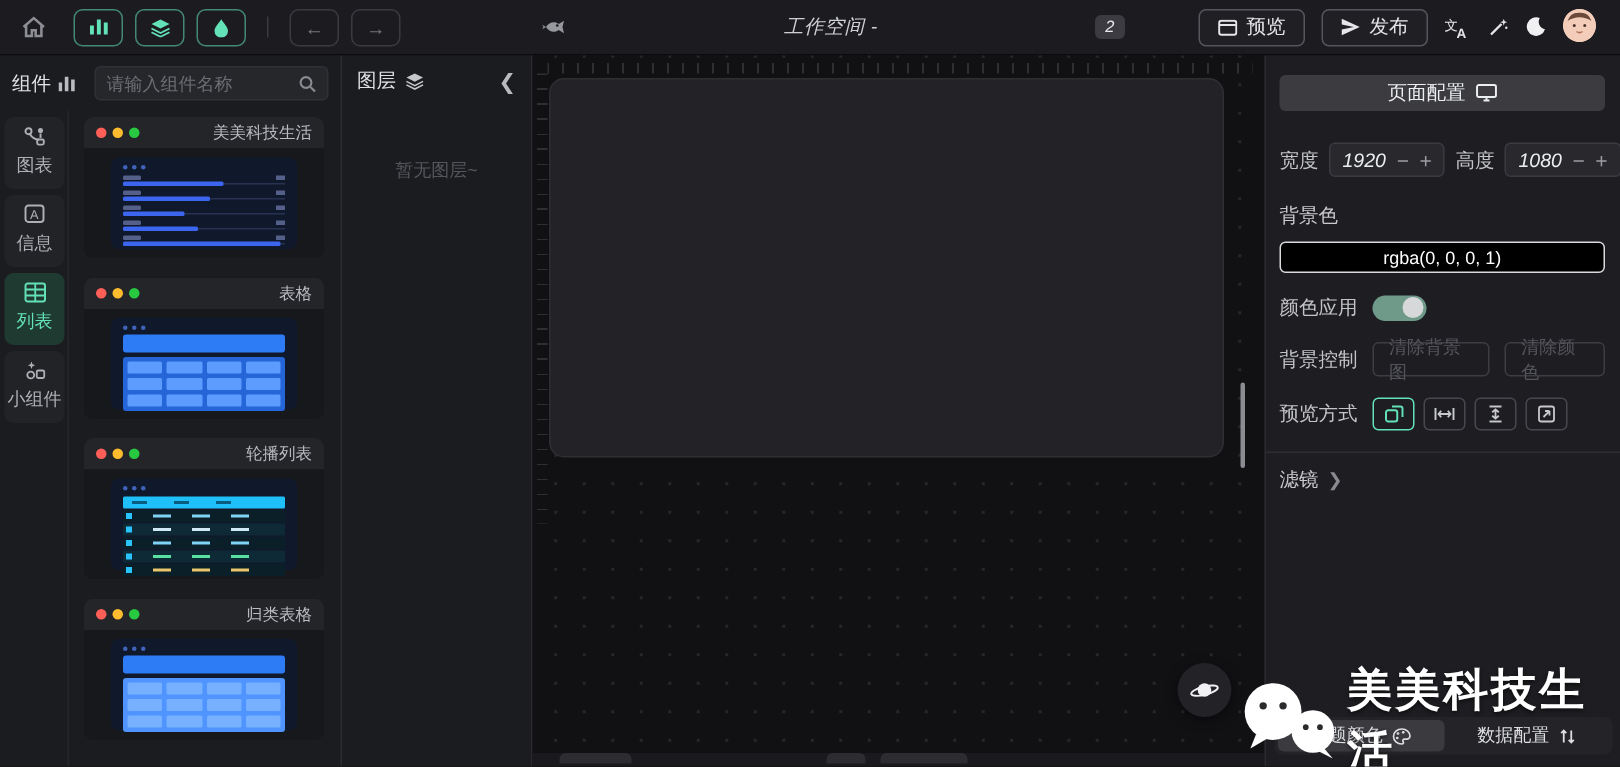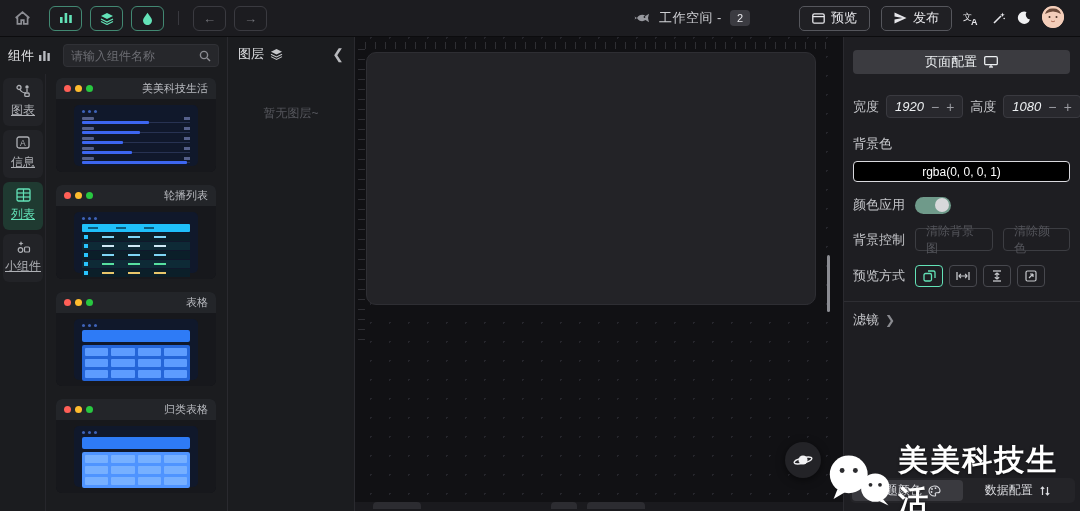--- a/index.html
+++ b/index.html
@@ -10,21 +10,21 @@
   
   .topbar { position:absolute; left:0; top:0; width:1080px; height:37px;
     background:#1c1c20; border-bottom:1px solid #0c0c0e; display:flex; align-items:center; }
   .tb-left { display:flex; align-items:center; gap:8px; padding-left:14px; flex:0 0 360px; }
   .icon-btn { width:33px; height:25px; border-radius:6px; display:flex; align-items:center;
     justify-content:center; cursor:pointer; }
   .teal-btn { border:1px solid rgba(99,226,183,.55); color:#63e2b7; }
   .ghost-btn { border:1px solid #3a3a40; color:#73747a; font-size:13px; }
   .tb-divider { width:1px; height:14px; background:#39393f; margin:0 6px; }
   .home-ico { color:#8d8e94; margin-right:10px; display:flex; }
-  .tb-center { flex:1; display:flex; align-items:center; justify-content:flex-end; gap:8px; }
+  .tb-center { flex:1; display:flex; align-items:center; justify-content:space-between; gap:8px;font-style:italic; }
   .tb-title { font-size:13px; color:#cfd0d4; letter-spacing:.5px; }
   .tb-badge { background:#3b3b41; color:#e8e8ec; font-size:11px; border-radius:4px;
     padding:1px 7px; line-height:14px; }
   .tb-right { display:flex; gap:11px; padding-right:16px; flex:0 0 330px; justify-content:flex-end; }
   .tb-btn { display:flex; align-items:center; gap:6px; border:1px solid #55565c; border-radius:5px;
     height:25px; padding:0 12px; font-size:13px; color:#e6e6ea; cursor:pointer; background:#202024; }
   .tb-ico { color:#d8d9dd; display:flex; align-items:center; cursor:pointer; }
   .avatar { width:22px; height:22px; border-radius:50%; overflow:hidden; background:#f6cdb8;
     display:flex; align-items:center; justify-content:center; cursor:pointer; }
 
@@ -33,21 +33,21 @@
     background:#1b1c1f; border-right:1px solid #2a2a2f; }
   .lp-head { height:37px; display:flex; align-items:center; padding:0 8px; gap:6px; }
   .lp-title { font-size:13px; color:#e2e3e6; white-space:nowrap; display:flex; gap:5px; align-items:center; }
   .search-box { flex:1; height:23px; background:#26272b; border:1px solid #303136; border-radius:4px;
     display:flex; align-items:center; padding:0 7px; margin-left:6px; }
   .search-box input { flex:1; background:transparent; border:none; outline:none; color:#c9cacd;
     font-size:12px; width:100px; font-family:inherit; }
   .search-box input::placeholder { color:#6c6d73; }
   .rail { position:absolute; left:0; top:37px; width:46px; height:437px; border-right:1px solid #26262b; }
   .cat { width:40px; margin:4px 3px; padding:6px 0 7px; border-radius:6px; display:flex; flex-direction:column;
-    align-items:center; gap:4px; color:#aeb0b5; font-size:12px; cursor:pointer; background:#222327;text-decoration:underline; }
+    align-items:center; gap:4px; color:#aeb0b5; font-size:12px; cursor:pointer; background:#222327; }
   .cat .cico { font-size:14px; display:flex; }
   .cat.sel { background:#1f3a31; color:#63e2b7; }
   .cards { position:absolute; left:46px; top:37px; width:182px; height:437px; overflow:hidden; padding:4px 6px 0 10px; }
   .card { width:160px; border-radius:6px; overflow:hidden; margin-bottom:13px; background:#141519; cursor:pointer; }
   .card-head { height:21px; background:#232529; display:flex; align-items:center; padding:0 8px; gap:4px; }
   .dot { width:7px; height:7px; border-radius:50%; }
   .dot.r{background:#ff5f57}.dot.y{background:#febc2e}.dot.g{background:#28c840}
   .card-title { margin-left:auto; font-size:11px; color:#b9bbc0; }
   .card-body { height:73px; display:flex; align-items:center; justify-content:center; background:#17181c; }
   .navy { width:124px; height:61px; background:#10182b; border-radius:5px; padding:5px 8px 4px; position:relative; }
@@ -347,75 +347,20 @@
               </div>
           </div>
         </div>
       </div>
 
       <div class="card">
         <div class="card-head">
           <span class="dot r"></span>
           <span class="dot y"></span>
           <span class="dot g"></span>
-          <span class="card-title">轮播列表</span>
-        </div>
-        <div class="card-body">
-          <div class="navy">
-            <div class="mini-dots">
-                <i></i>
-                <i></i>
-                <i></i>
-              </div>
-            <div class="ctab">
-              <div class="chead">
-                  <i></i>
-                  <i></i>
-                  <i></i>
-                </div>
-              <div class="crow">
-                  <b></b>
-                  <i></i>
-                  <i></i>
-                  <i></i>
-                </div>
-              <div class="crow">
-                  <b></b>
-                  <i></i>
-                  <i></i>
-                  <i></i>
-                </div>
-              <div class="crow">
-                  <b></b>
-                  <i></i>
-                  <i></i>
-                  <i></i>
-                </div>
-              <div class="crow">
-                  <b></b>
-                  <i></i>
-                  <i></i>
-                  <i></i>
-                </div>
-              <div class="crow">
-                  <b></b>
-                  <i></i>
-                  <i></i>
-                  <i></i>
-                </div>
-            </div>
-          </div>
-        </div>
-      </div>
-
-      <div class="card">
-        <div class="card-head">
-          <span class="dot r"></span>
-          <span class="dot y"></span>
-          <span class="dot g"></span>
           <span class="card-title">表格</span>
         </div>
         <div class="card-body">
           <div class="btab">
             <div class="mini-dots" style="display:flex;gap:3px;">
                 <i style="width:3px;height:3px;border-radius:50%;background:#3f63b8"></i>
                 <i style="width:3px;height:3px;border-radius:50%;background:#3f63b8"></i>
                 <i style="width:3px;height:3px;border-radius:50%;background:#3f63b8"></i>
               </div>
             <div class="bhead"></div>
@@ -426,20 +371,75 @@
                 <i></i>
                 <i></i>
                 <i></i>
                 <i></i>
                 <i></i>
                 <i></i>
                 <i></i>
                 <i></i>
                 <i></i>
               </div>
+          </div>
+        </div>
+      </div>
+
+      <div class="card">
+        <div class="card-head">
+          <span class="dot r"></span>
+          <span class="dot y"></span>
+          <span class="dot g"></span>
+          <span class="card-title">轮播列表</span>
+        </div>
+        <div class="card-body">
+          <div class="navy">
+            <div class="mini-dots">
+                <i></i>
+                <i></i>
+                <i></i>
+              </div>
+            <div class="ctab">
+              <div class="chead">
+                  <i></i>
+                  <i></i>
+                  <i></i>
+                </div>
+              <div class="crow">
+                  <b></b>
+                  <i></i>
+                  <i></i>
+                  <i></i>
+                </div>
+              <div class="crow">
+                  <b></b>
+                  <i></i>
+                  <i></i>
+                  <i></i>
+                </div>
+              <div class="crow">
+                  <b></b>
+                  <i></i>
+                  <i></i>
+                  <i></i>
+                </div>
+              <div class="crow">
+                  <b></b>
+                  <i></i>
+                  <i></i>
+                  <i></i>
+                </div>
+              <div class="crow">
+                  <b></b>
+                  <i></i>
+                  <i></i>
+                  <i></i>
+                </div>
+            </div>
           </div>
         </div>
       </div>
 
       <div class="card">
         <div class="card-head">
           <span class="dot r"></span>
           <span class="dot y"></span>
           <span class="dot g"></span>
           <span class="card-title">归类表格</span>

